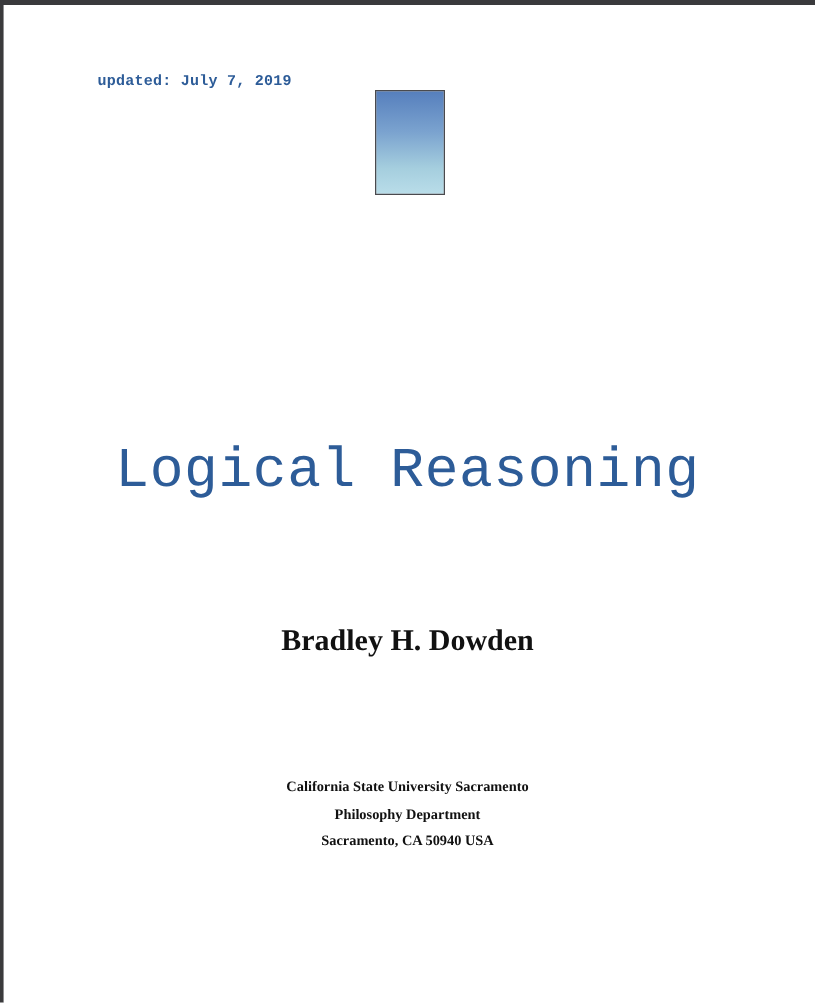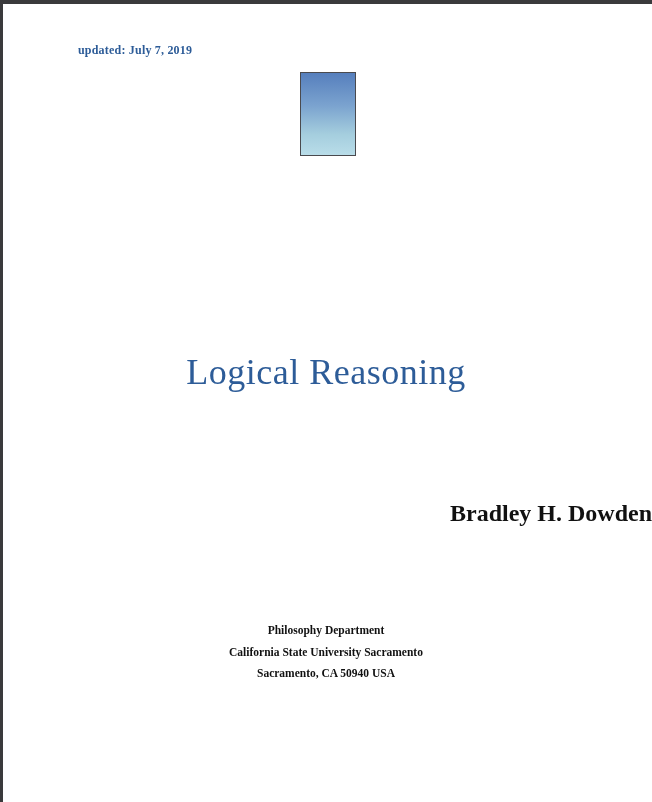--- a/index.html
+++ b/index.html
@@ -29,52 +29,54 @@
   }
   .page {
     position: absolute;
     top: 4px; left: 3px;
     width: 649px; height: 798px;
     background: #ffffff;
   }
   
   .updated-date {
     position: absolute;
-    top: 43px; left: 78px;
+    top: 58px; left: 78px;
     font-size: 12px;
     font-weight: bold;
     color: #2d5c98;
     letter-spacing: 0.2px;
+    font-family: Liberation Mono, monospace;
   }
   .cover-swatch {
     position: absolute;
     top: 72px; left: 300px;
     width: 54px; height: 82px;
     border: 1px solid #4a4a4e;
     background: linear-gradient(to bottom, #567fbd 0%, #7ba3cf 40%, #a5cede 75%, #b9dde9 100%);
   }
   .title-row {
     position: absolute;
     top: 353px; left: 0;
     width: 652px;
     text-align: center;
   }
   .doc-title {
     display: inline-block;
-    font-size: 36px;
+    font-size: 45px;
     font-weight: normal;
     color: #2d5c98;
     line-height: 1.1;
     letter-spacing: 0.5px;
+    font-family: Liberation Mono, monospace;
   }
   .author-row {
     position: absolute;
     top: 500px; left: 0;
     width: 652px;
-    text-align: right;
+    text-align: center;
   }
   .author-name {
     display: inline-block;
     font-size: 24px;
     font-weight: bold;
     color: #111111;
   }
   .address-block {
     position: absolute;
     top: 620px; left: 0;
@@ -100,16 +102,16 @@
 
 <div class="title-row">
   <span class="doc-title">Logical Reasoning</span>
 </div>
 
 <div class="author-row">
   <span class="author-name">Bradley H. Dowden</span>
 </div>
 
 <div class="address-block">
+  <div>California State University Sacramento</div>
   <div>Philosophy Department</div>
-  <div>California State University Sacramento</div>
   <div>Sacramento, CA 50940 USA</div>
 </div>
 
 </body></html>

